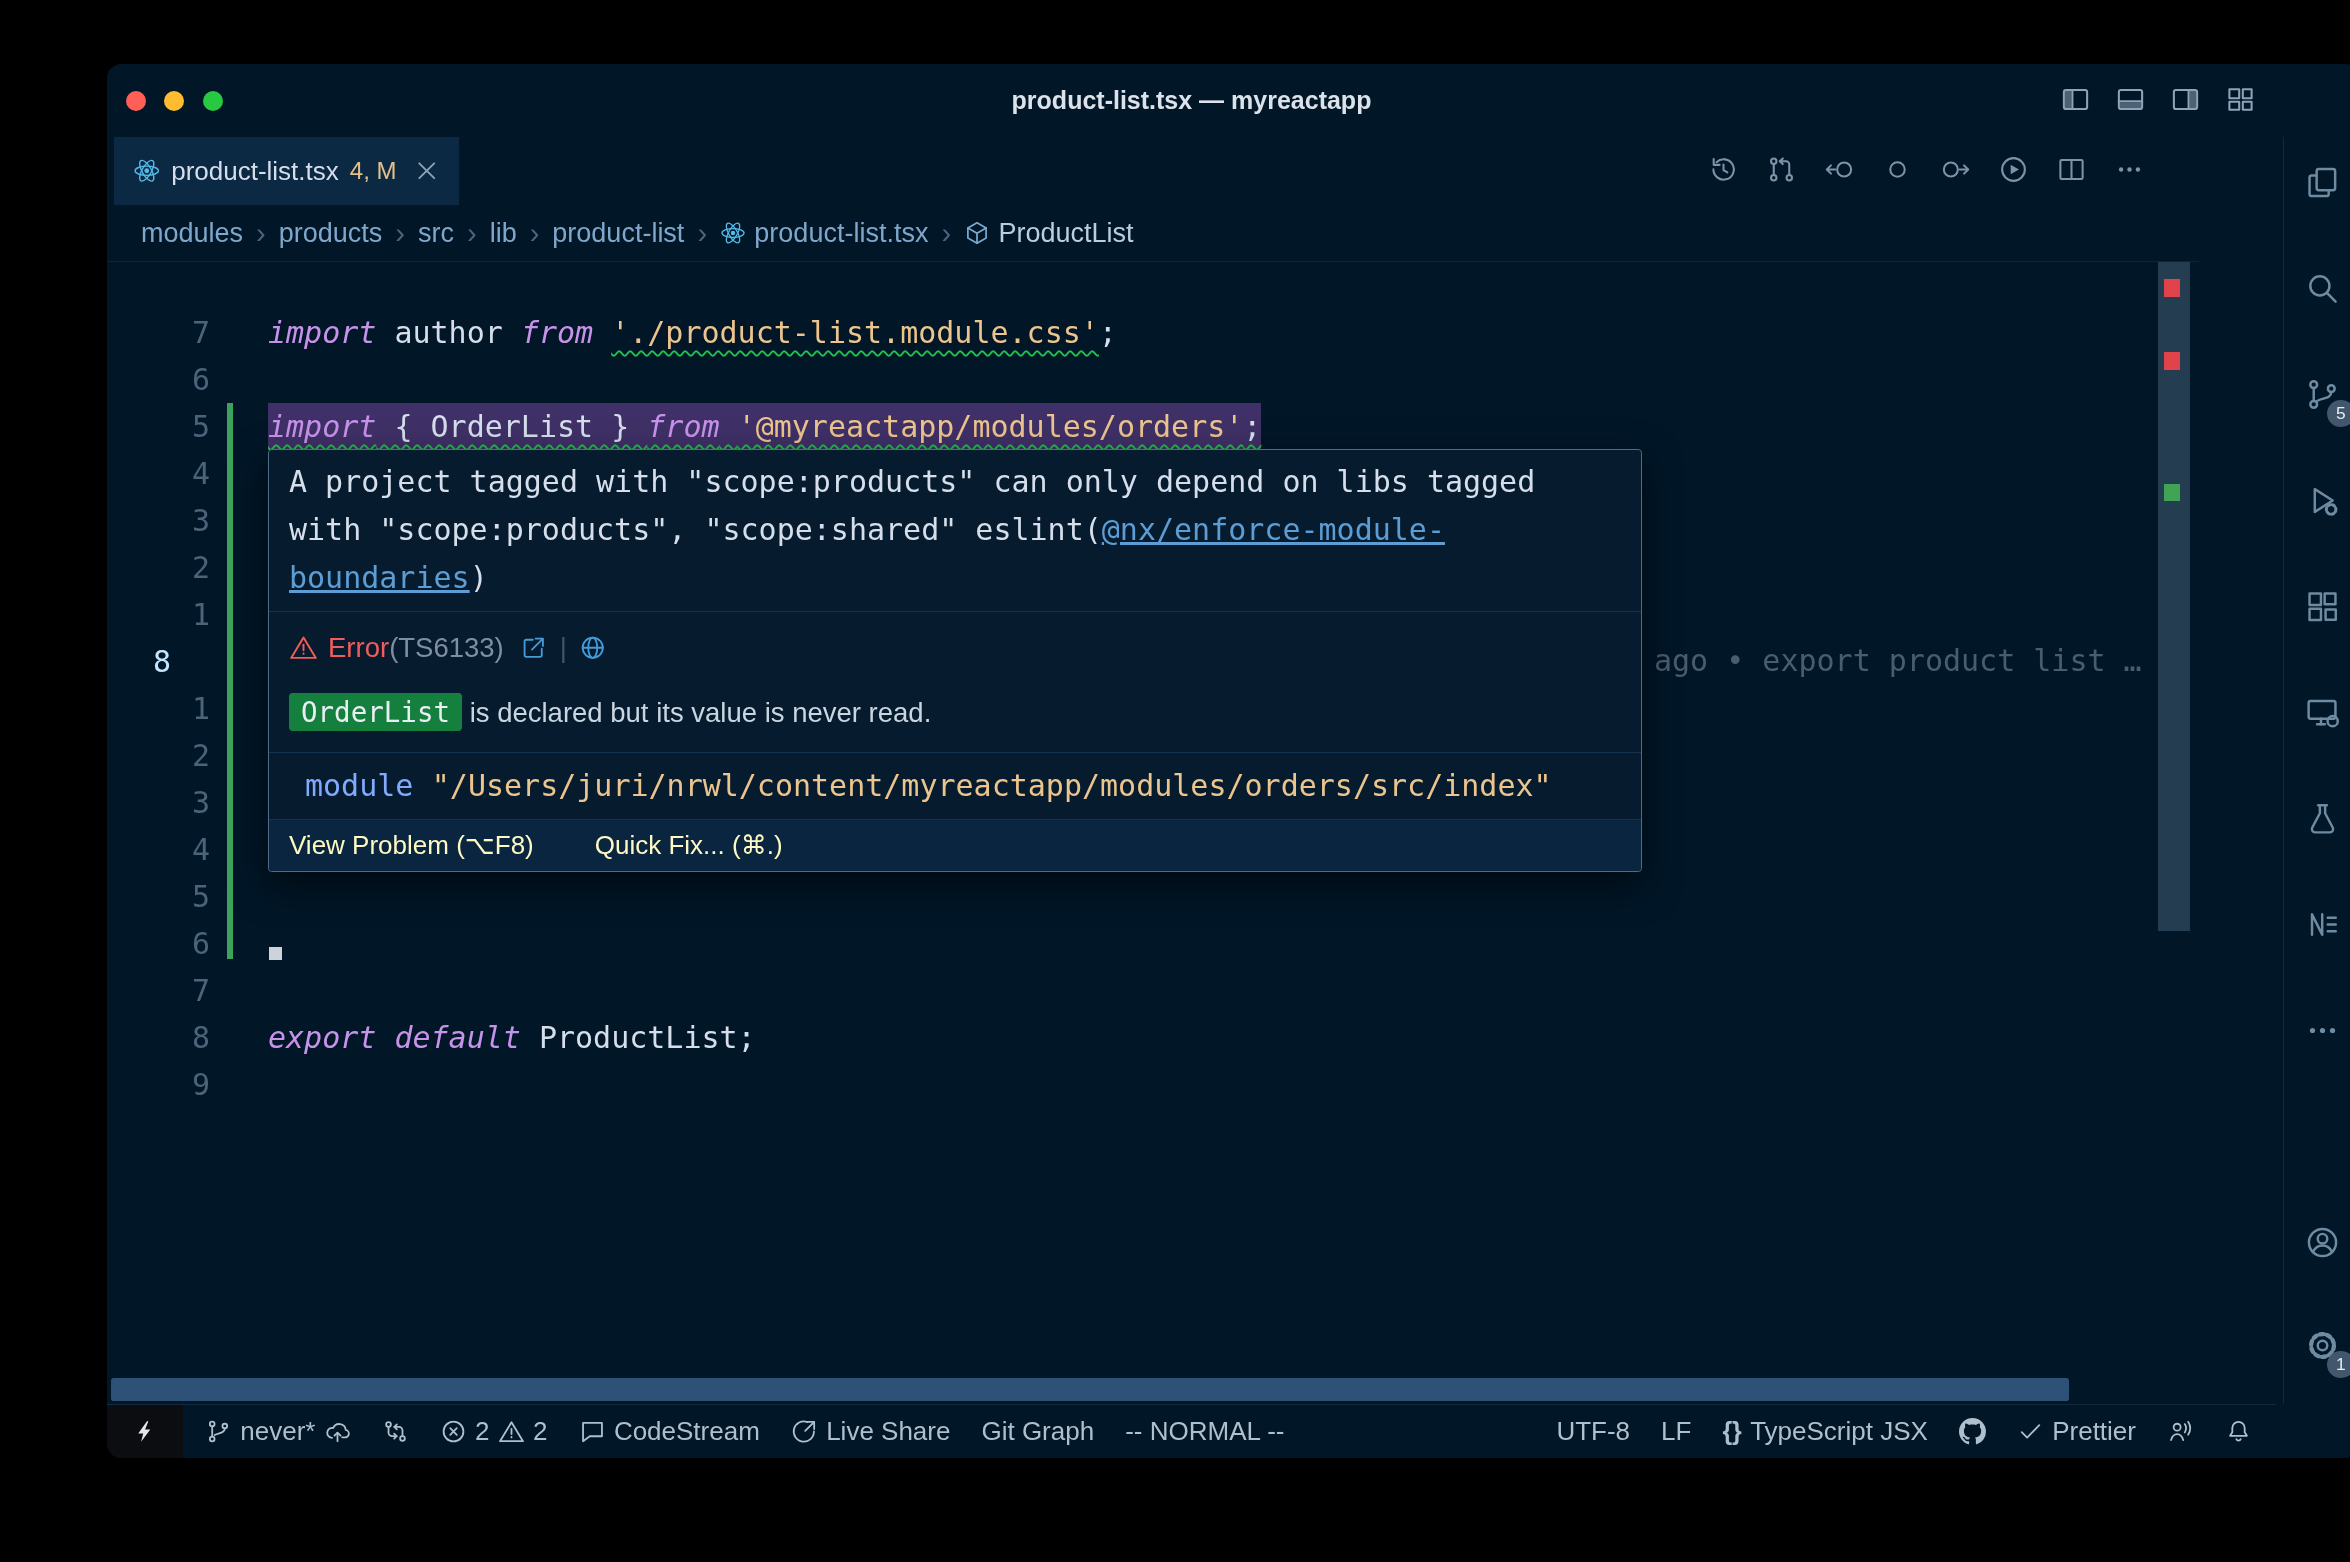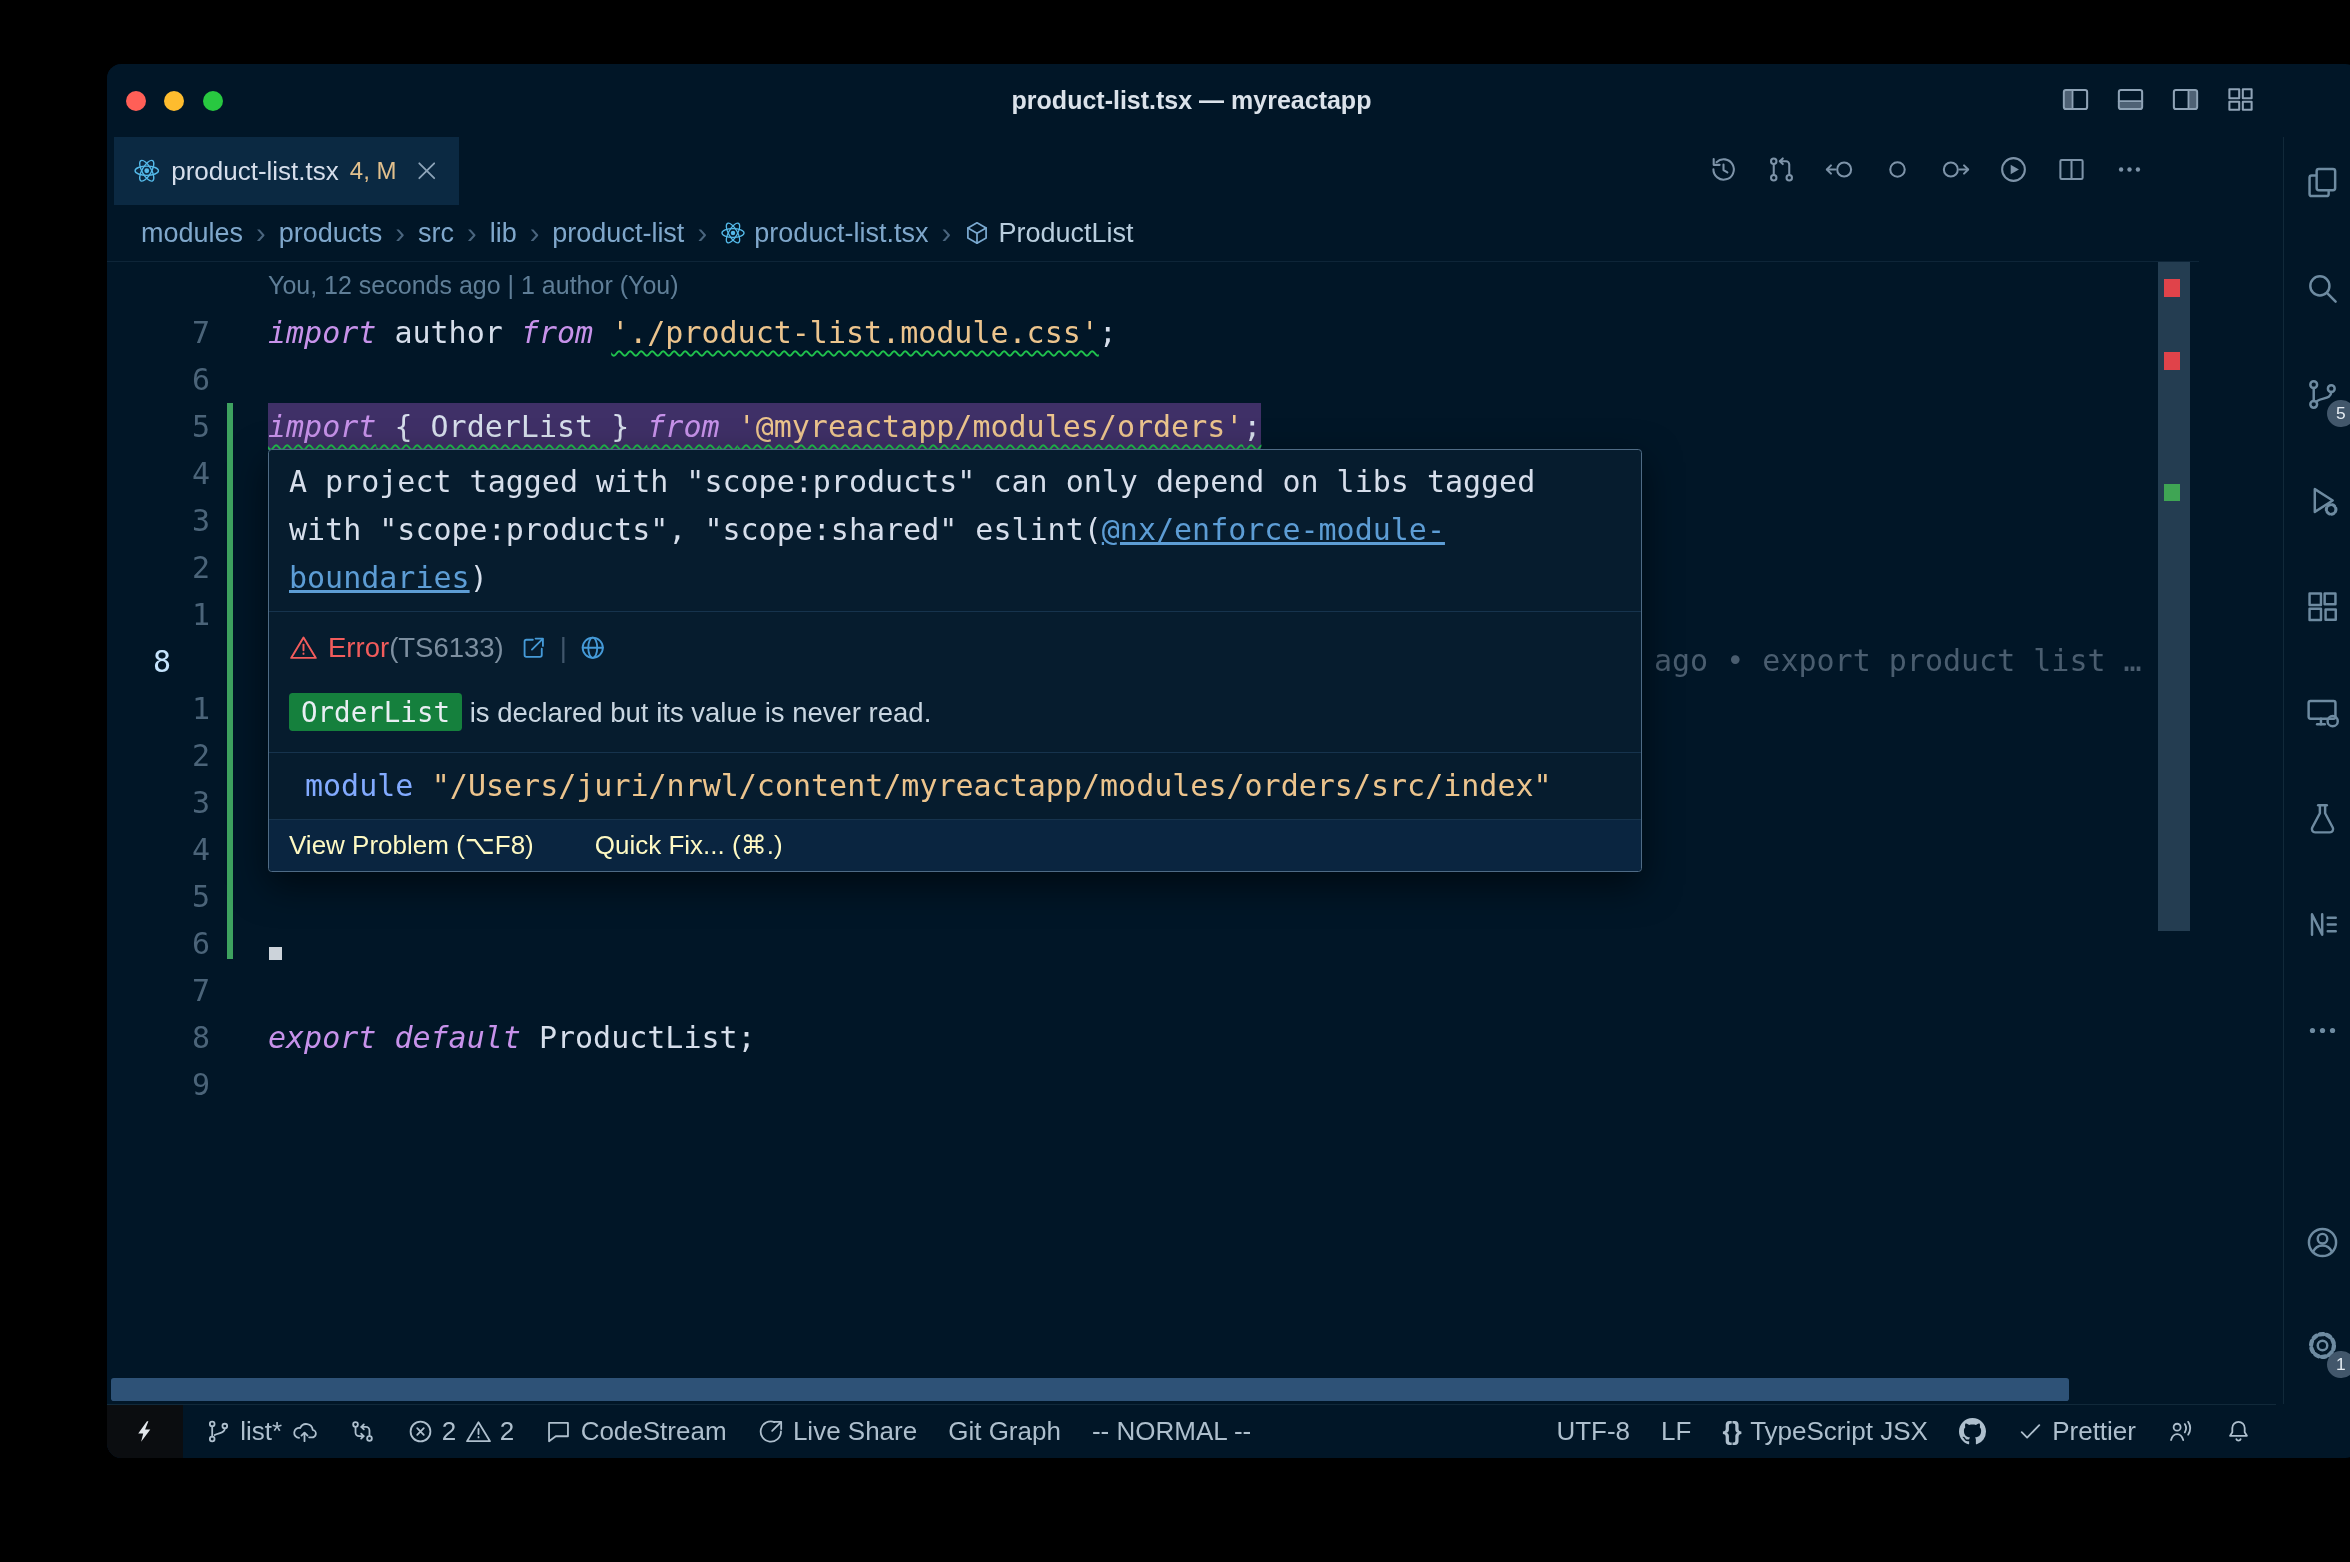--- a/index.html
+++ b/index.html
@@ -290,21 +290,20 @@
           </i>
           <span>ProductList</span>
         </span>
       </div>
 
     <div class="editor">
       <div class="change-bar"></div>
       <div class="rows">
           <div class="ed-row">
             <div class="gut"></div>
-            <div class="code-text lens">You, 12 seconds ago | 1 author (You)</div>
           </div>
           <div class="ed-row">
             <div class="gut">7</div>
             <div class="code-text"><span class="tok kw">import</span><span class="tok fg"> author </span><span class="tok kw">from</span><span class="tok fg"> </span><span class="tok str sq">'./product-list.module.css'</span><span class="tok fg">;</span></div>
           </div>
           <div class="ed-row">
             <div class="gut">6</div>
             <div class="code-text"></div>
           </div>
           <div class="ed-row">
@@ -541,21 +540,21 @@
           <div class="sb-item">
             <i class="sb-ic" data-icon="branch-icon">
               <svg viewBox="0 0 24 24" fill="none" stroke="currentColor" stroke-width="1.6" stroke-linecap="round" stroke-linejoin="round">
                 <circle cx="6.4" cy="5.4" r="2.1"></circle>
                 <circle cx="6.4" cy="18.6" r="2.1"></circle>
                 <circle cx="17.6" cy="7.2" r="2.1"></circle>
                 <path d="M6.4 7.5v9"></path>
                 <path d="M17.6 9.3c0 4.4-5.4 3.6-9 5.8"></path>
               </svg>
             </i>
-            <span>list*</span>
+            <span>never*</span>
             <i class="sb-ic" data-icon="cloud-upload-icon">
               <svg viewBox="0 0 24 24" fill="none" stroke="currentColor" stroke-width="1.6" stroke-linecap="round" stroke-linejoin="round">
                 <path d="M7.2 17.6a4.4 4.4 0 1 1 1-8.7 5.8 5.8 0 0 1 11.1 1.6 3.4 3.4 0 0 1-1.2 6.7h-2"></path>
                 <path d="M12 20.6v-7.2"></path>
                 <path d="M9.3 15.7l2.7-2.7 2.7 2.7"></path>
               </svg>
             </i>
           </div>
           <div class="sb-item">
             <i class="sb-ic" data-icon="git-compare-icon">

